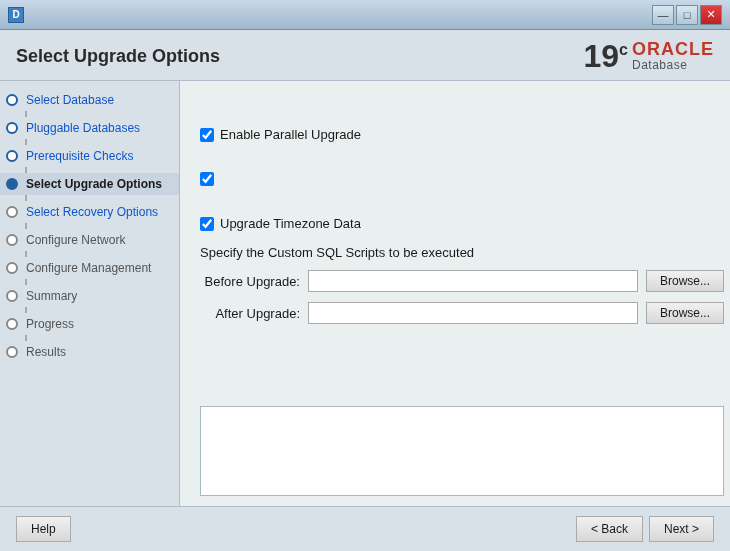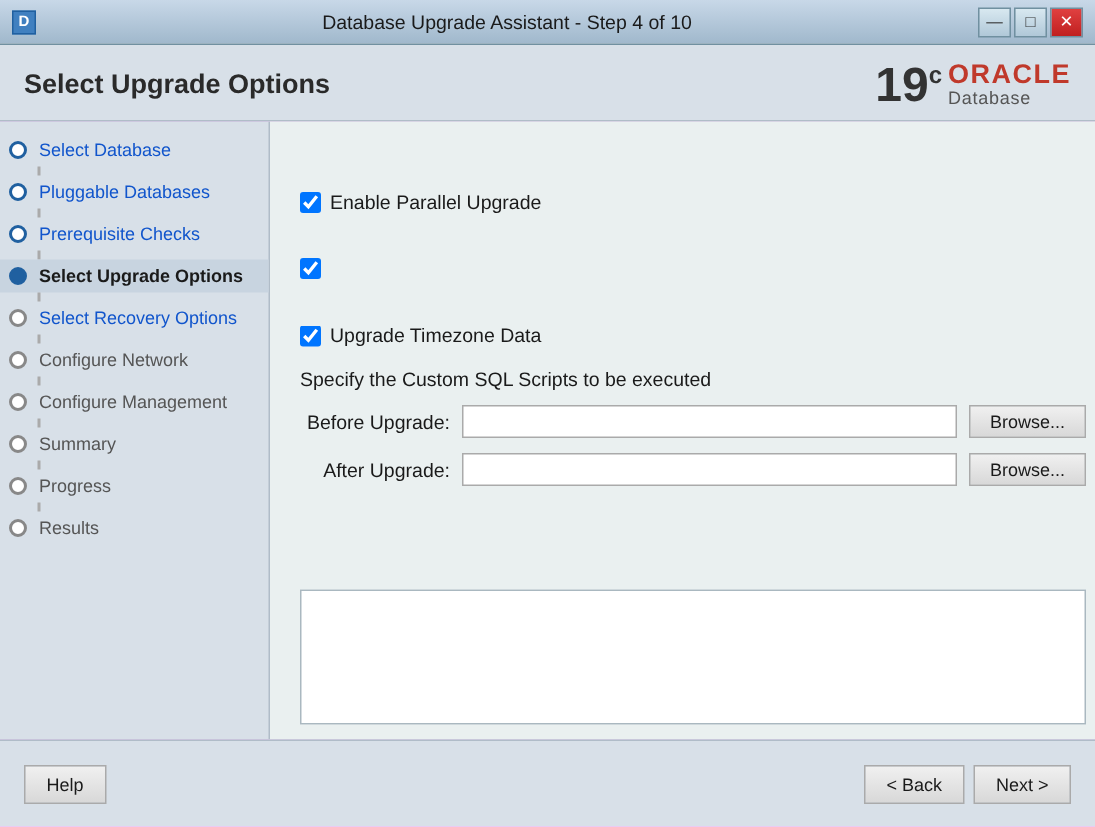--- a/index.html
+++ b/index.html
@@ -246,42 +246,41 @@
     }
 
     
     .footer {
       display: flex;
       align-items: center;
       justify-content: space-between;
       padding: 8px 16px;
       background: #d8e0e8;
       border-top: 1px solid #b0bcc8;
-      height: 58px;
+      height: 45px;
     }
     .footer-btn {
       height: 26px;
       padding: 0 14px;
       background: linear-gradient(to bottom, #f0f0f0, #d8d8d8);
       border: 1px solid #aaa;
       cursor: pointer;
       font-size: 12px;
       color: #1a1a1a;
     }
     .nav-buttons {
       display: flex;
       gap: 6px;
     }
   </style>
 </head>
 <body>
 
 <div class="title-bar">
   <div class="title-bar-icon">D</div>
-  <span class="title-bar-text">Database Upgrade Assistant - Step 4 of 10</span>
   <div class="title-bar-buttons">
     <div class="tb-btn">—</div>
     <div class="tb-btn">□</div>
     <div class="tb-btn close">✕</div>
   </div>
 </div>
 
 <div class="main-window">
 
   <div class="header">

